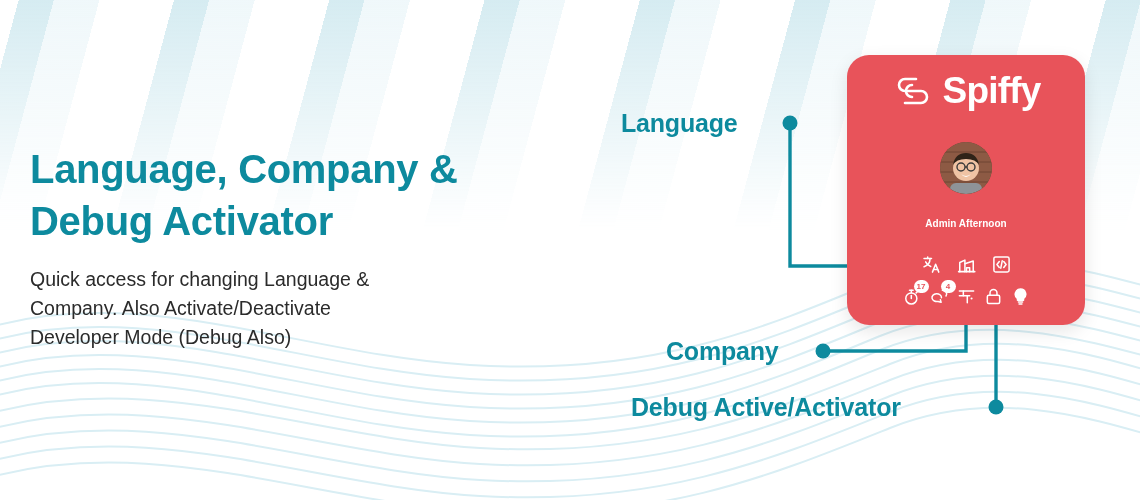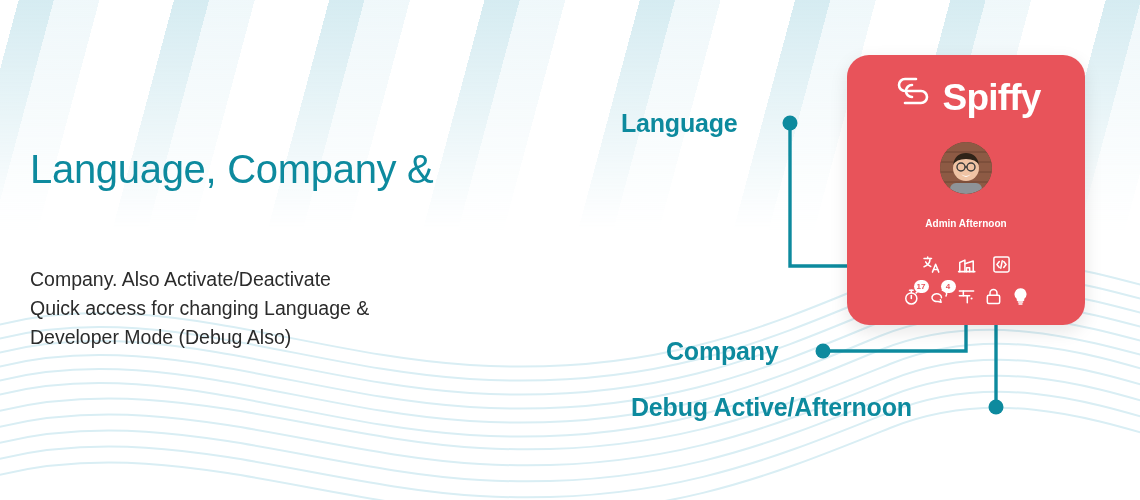--- a/index.html
+++ b/index.html
@@ -30,21 +30,21 @@
     pointer-events:none;
   }
   .bg-waves {
     position:absolute; left:0; bottom:0; width:1140px; height:240px;
     pointer-events:none;
   }
 
   
   .headline {
     position:absolute; left:30px; top:143px; width:520px;
-    font-size:40px; line-height:52px; font-weight:normal;
+    font-size:40px; line-height:52px; font-weight:bold;
     letter-spacing:-0.3px;
   }
   .headline .hl-line { display:block; }
 
   .subcopy {
     position:absolute; left:30px; top:265px; width:470px;
     font-size:19.5px; line-height:29px; color:#2b2b2b;
   }
   .subcopy .sc-line { display:block; }
 
@@ -60,21 +60,21 @@
 
   .connectors { position:absolute; left:0; top:0; width:1140px; height:500px; pointer-events:none; }
 
   
   .card {
     position:absolute; left:847px; top:55px; width:238px; height:270px;
     border-radius:22px;
     box-shadow:0 6px 18px rgba(0,0,0,0.10);
     overflow:hidden;
   }
-  .card-logo { position:absolute; left:0; right:0; top:17px; display:flex; align-items:flex-end; justify-content:center; gap:9px; }
+  .card-logo { position:absolute; left:0; right:0; top:17px; display:flex; align-items:flex-start; justify-content:center; gap:9px; }
   .card-logo .logo-word { color:#fff; font-size:37px; font-weight:bold; letter-spacing:-0.8px; line-height:1; }
 
   .avatar {
     position:absolute; left:50%; top:87px; transform:translateX(-50%);
     width:52px; height:52px; border-radius:50%; overflow:hidden;
     background:#6b4b3a;
   }
   .user-name {
     position:absolute; left:0; right:0; top:146px; text-align:center;
     color:#fff; font-size:12.5px; font-weight:bold;
@@ -119,31 +119,32 @@
       <path d="M-20,156 C150,106 310,178 480,188 C660,198 770,152 890,104 C990,64 1085,92 1160,114"></path>
       <path d="M-20,172 C150,122 310,194 480,204 C660,214 770,168 890,120 C990,80 1085,108 1160,130"></path>
       <path d="M-20,188 C150,138 310,210 480,220 C660,230 770,184 890,136 C990,96 1085,124 1160,146"></path>
       <path d="M-20,204 C150,154 310,226 480,236 C660,246 770,200 890,152 C990,112 1085,140 1160,162"></path>
       <path d="M-20,220 C150,170 310,242 480,252 C660,262 770,216 890,168 C990,128 1085,156 1160,178"></path>
     </g>
   </svg>
 
   <h1 class="headline" style="color: rgb(13, 138, 158);">
     <span class="hl-line">Language, Company &amp;</span>
+    <span class="hl-line">Debug Activator</span>
   </h1>
 
   <p class="subcopy" style="color: rgb(43, 43, 43);">
+    <span class="sc-line">Quick access for changing Language &amp;</span>
     <span class="sc-line">Company. Also Activate/Deactivate</span>
-    <span class="sc-line">Quick access for changing Language &amp;</span>
     <span class="sc-line">Developer Mode (Debug Also)</span>
   </p>
 
   <div class="callout-label" id="callout-language" style="color: rgb(13, 138, 158);">Language</div>
   <div class="callout-label" id="callout-company" style="color: rgb(13, 138, 158);">Company</div>
-  <div class="callout-label" id="callout-debug" style="color: rgb(13, 138, 158);">Debug Active/Afternoon</div>
+  <div class="callout-label" id="callout-debug" style="color: rgb(13, 138, 158);">Debug Active/Activator</div>
 
   <svg class="connectors" viewBox="0 0 1140 500">
     <g fill="none" stroke="#0d8a9e" stroke-width="3.4" stroke-linecap="butt">
       <path d="M790,124 L790,266 L955,266"></path>
       <path d="M824,351 L966,351 L966,272"></path>
       <path d="M996,272 L996,406"></path>
     </g>
     <g fill="#0d8a9e">
       <circle cx="790" cy="123" r="7.5"></circle>
       <circle cx="823" cy="351" r="7.5"></circle>

